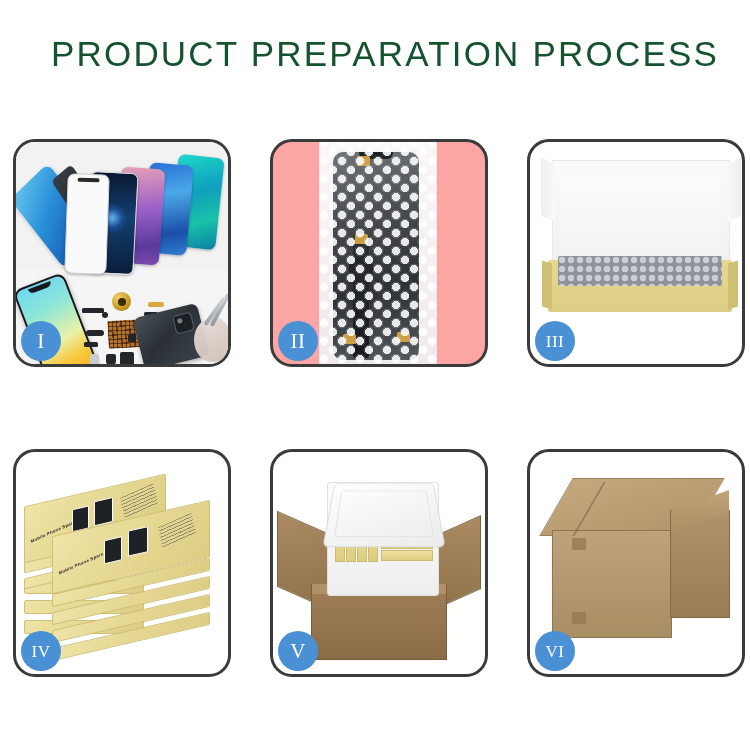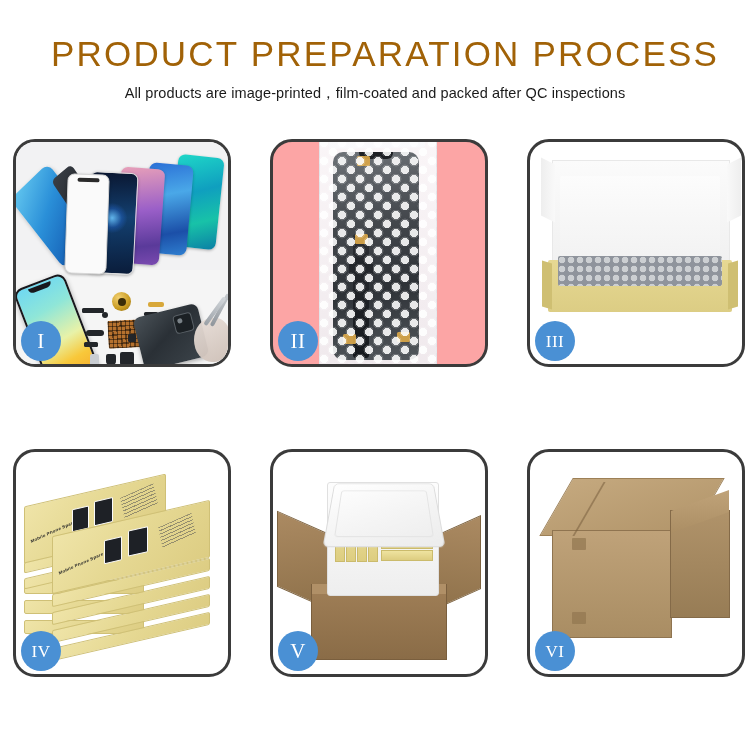--- a/index.html
+++ b/index.html
@@ -6,21 +6,21 @@
   body{
     width:750px;height:750px;background:#ffffff;
     font-family:"Liberation Sans","DejaVu Sans",sans-serif;
     overflow:hidden;position:relative;
   }
   .page{width:750px;height:750px;position:relative;}
 
   
   .header{text-align:center;padding-top:36px;}
   .title{
-    font-size:35px;font-weight:500;letter-spacing:2.2px;color:#a16207;
+    font-size:35px;font-weight:500;letter-spacing:2.2px;color:#14532d;
     line-height:1.05;white-space:nowrap;margin-left:20px;
   }
   .subtitle{
     font-size:14.5px;color:#1a1a1a;margin-top:11px;letter-spacing:.1px;
     white-space:nowrap;font-weight:400;
   }
 
   
   .grid{
     position:absolute;left:13px;top:139px;width:724px;
@@ -204,21 +204,20 @@
   .seam{position:absolute;background:rgba(120,95,62,.55);}
   .tab{position:absolute;background:rgba(145,118,80,.7);border-radius:1px;}
 </style>
 </head>
 <body>
 
 <div class="page">
 
   <div class="header">
     <div class="title">PRODUCT PREPARATION PROCESS</div>
-    <div class="subtitle">All products are image-printed，film-coated and packed after QC inspections</div>
   </div>
 
   <div class="grid">
 
     <div class="panel p1">
       <div class="scene">
         <div class="topband"></div>
         <div class="botband"></div>
 
         <div class="adh"></div>

